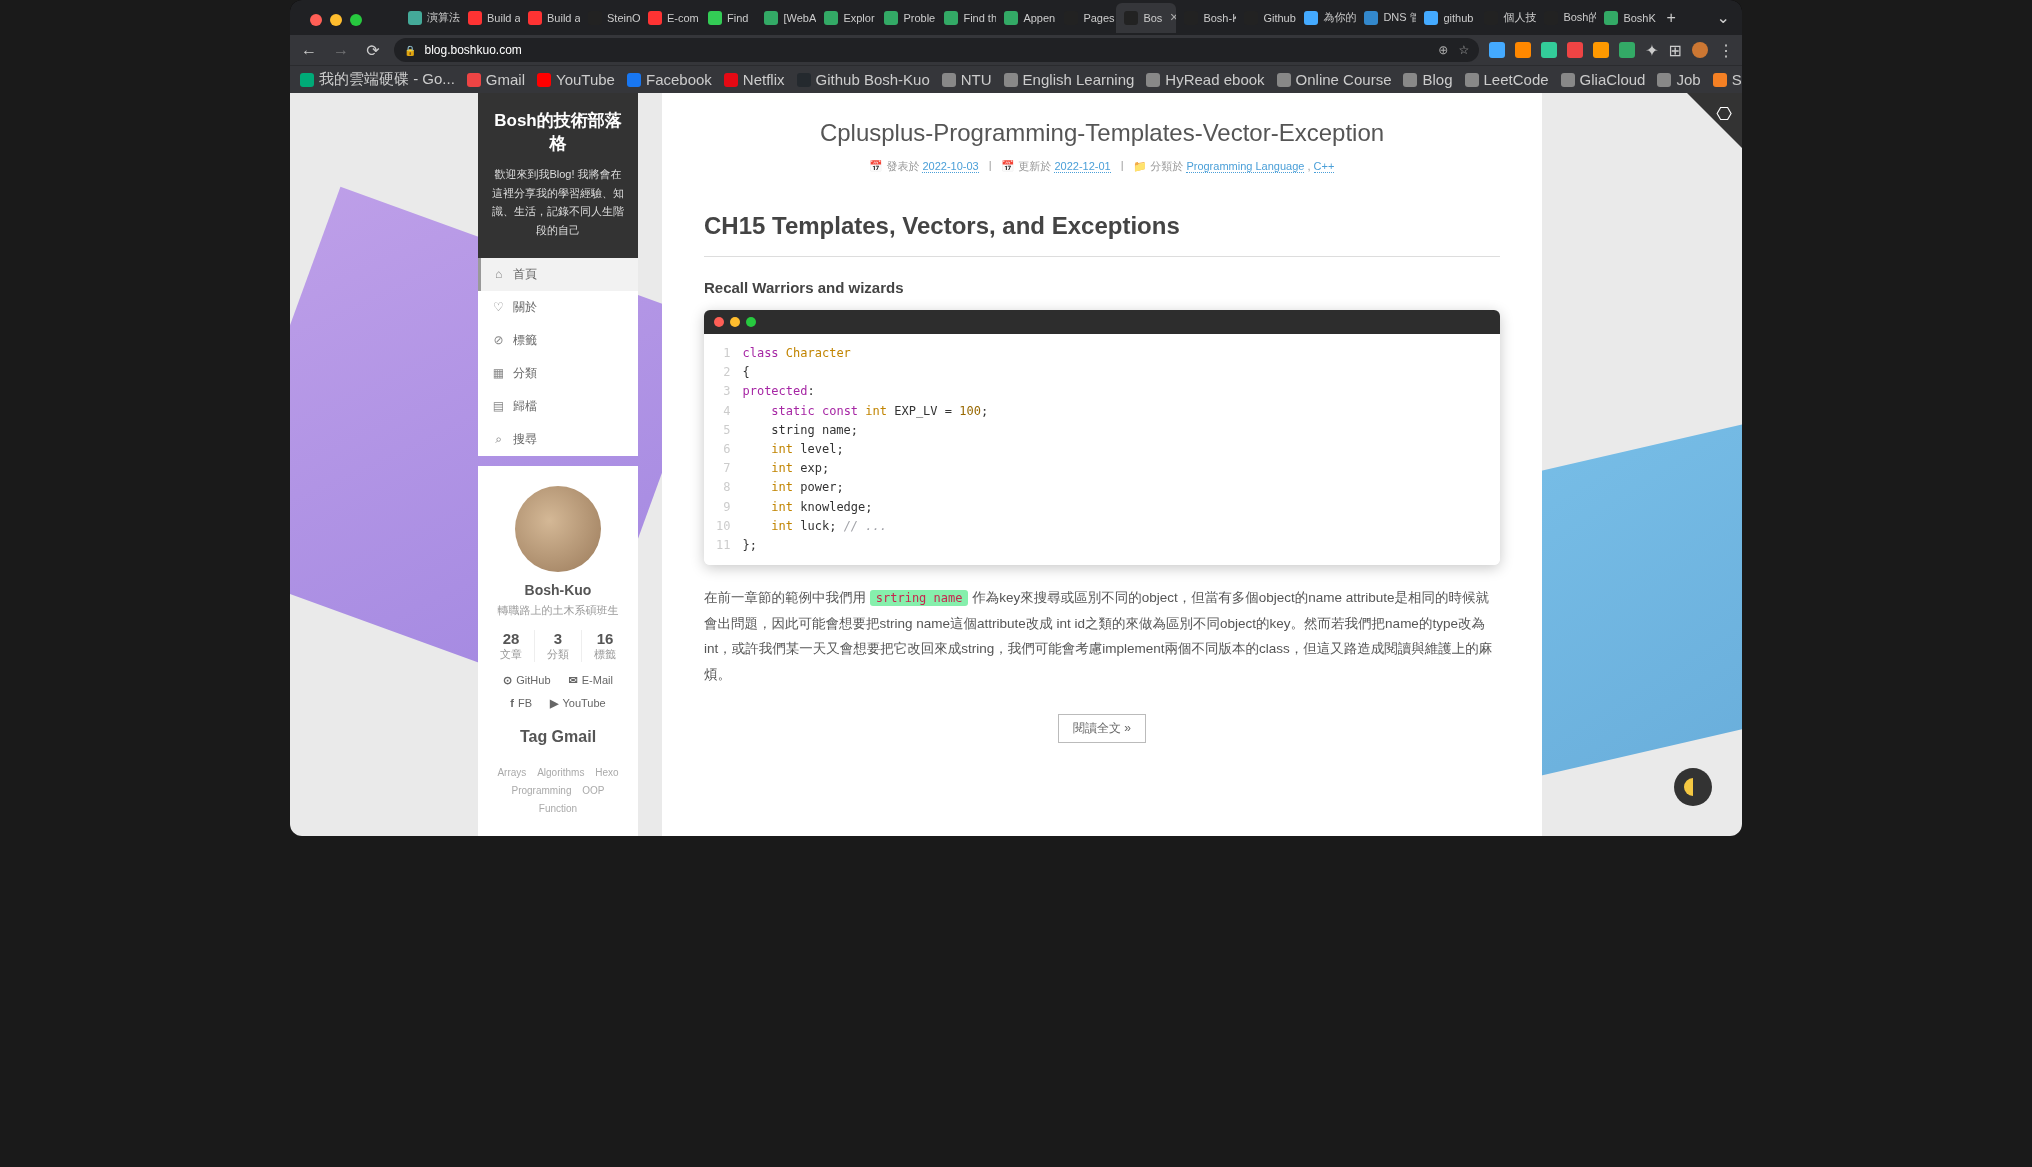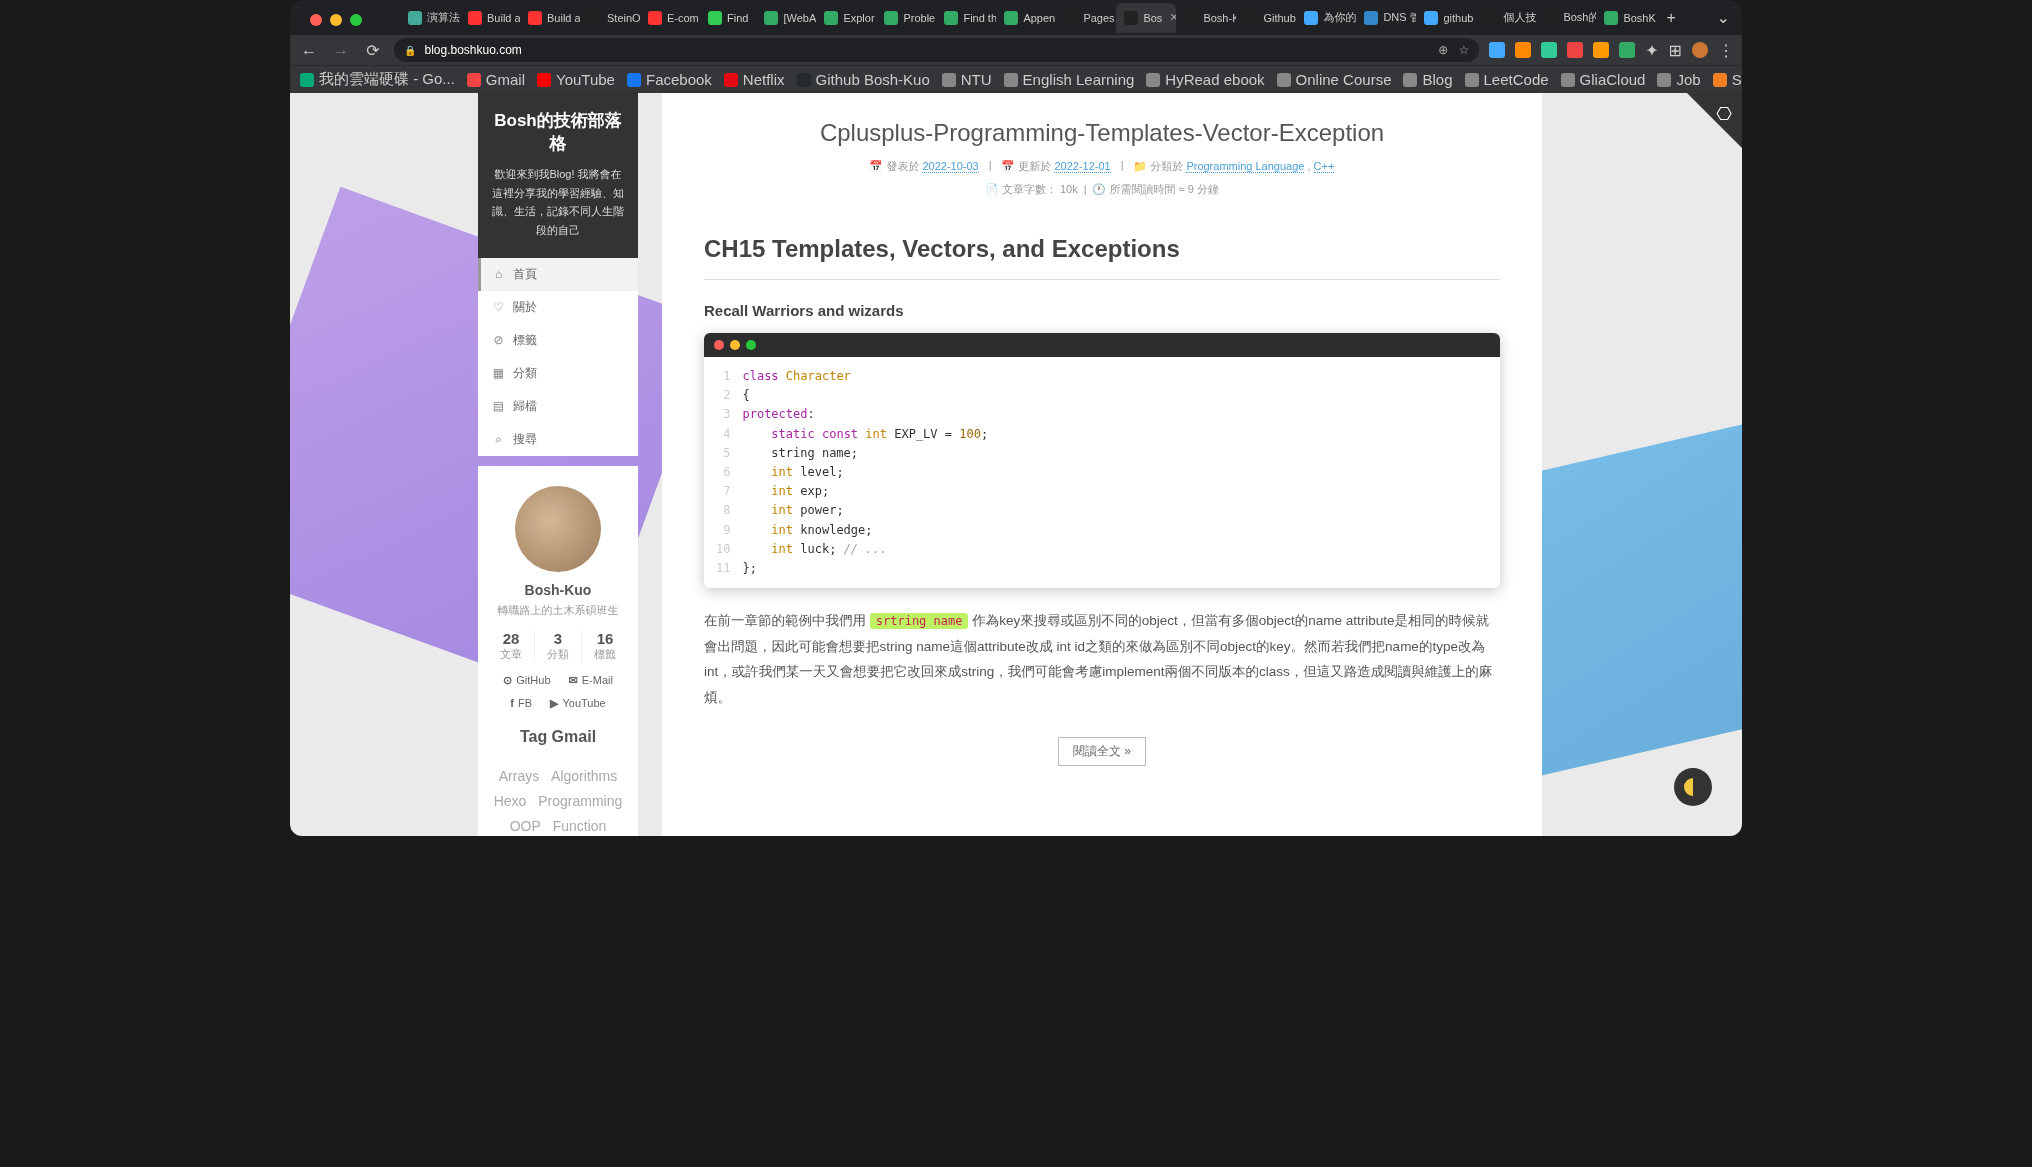--- a/index.html
+++ b/index.html
@@ -62,21 +62,21 @@
 .prof-name { font-size: 14px; font-weight: 600; color: #555; margin-bottom: 5px; }
 .prof-tag { font-size: 11px; color: #999; margin-bottom: 12px; }
 .prof-stats { display: flex; justify-content: center; gap: 0; margin-bottom: 12px; }
 .stat { flex: 1; }
 .stat + .stat { border-left: 1px solid #eee; }
 .stat-n { font-size: 15px; font-weight: 600; color: #555; }
 .stat-l { font-size: 11px; color: #999; }
 .prof-links { display: flex; flex-wrap: wrap; justify-content: center; gap: 10px 18px; font-size: 11px; color: #666; margin-bottom: 18px; }
 .prof-links span { display: flex; align-items: center; gap: 4px; }
 .tagcloud-h { font-size: 16px; font-weight: 600; color: #555; margin-bottom: 18px; }
-.tagcloud { font-size: 14px; color: #aaa; line-height: 1.8; }
+.tagcloud { font-size: 10px; color: #aaa; line-height: 1.8; }
 
 
 .main { position: absolute; left: 372px; top: 0; right: 200px; bottom: 0; background: #fff; padding: 26px 42px; overflow: hidden; }
 .post-title { text-align: center; font-size: 24px; color: #555; font-weight: 400; }
 .post-meta { text-align: center; font-size: 11px; color: #999; margin-top: 12px; display: flex; justify-content: center; gap: 10px; flex-wrap: wrap; }
 .post-meta a { color: #4a9fd8; text-decoration: none; border-bottom: 1px dotted #4a9fd8; }
 .post-meta2 { text-align: center; font-size: 11px; color: #999; margin-top: 8px; }
 
 .h1 { font-size: 24px; font-weight: 600; color: #444; margin-top: 38px; padding-bottom: 16px; border-bottom: 1px solid #ddd; }
 .h2 { font-size: 19px; font-weight: 600; color: #444; margin-top: 28px; }
@@ -84,21 +84,21 @@
 
 .codeblock { background: #fff; border-radius: 6px; box-shadow: 0 3px 14px rgba(0,0,0,.22); overflow: hidden; margin-top: 6px; }
 .codebar { background: #2d2d2d; height: 24px; display: flex; align-items: center; padding: 0 10px; gap: 6px; }
 .codebar span { width: 10px; height: 10px; border-radius: 50%; }
 .codebody { display: flex; font-family: Menlo, Consolas, monospace; font-size: 12px; padding: 10px 0; background: #fff; }
 .ln { color: #ccc; text-align: right; padding: 0 12px; user-select: none; line-height: 1.6; }
 .code { line-height: 1.6; color: #333; }
 .kw { color: #a626a4; } .ty { color: #c18401; } .cls { color: #c18401; } .num { color: #986801; } .cm { color: #a0a1a7; font-style: italic; }
 
 .para { font-size: 13.5px; line-height: 1.9; color: #555; margin-top: 20px; }
-.code-inline { background: #bef264; padding: 1px 6px; border-radius: 3px; font-family: Menlo, monospace; font-size: 12px; color: #c7254e; }
+.code-inline { background: #86efac; padding: 1px 6px; border-radius: 3px; font-family: Menlo, monospace; font-size: 12px; color: #c7254e; }
 
 .readmore { display: block; width: fit-content; margin: 26px auto 0; border: 1px solid #bbb; padding: 5px 14px; font-size: 12px; color: #666; }
 </style>
 </head>
 <body>
 
 <div class="viewport">
 
   <div class="win-dots">
     <span class="wd-r"></span>
@@ -365,25 +365,20 @@
     </div>
 
     <div class="main">
       <h1 class="post-title">Cplusplus-Programming-Templates-Vector-Exception</h1>
       <div class="post-meta">
         <span>📅 <span>發表於</span> <a>2022-10-03</a></span>
         <span>|</span>
         <span>📅 <span>更新於</span> <a>2022-12-01</a></span>
         <span>|</span>
         <span>📁 <span>分類於</span> <a>Programming Language</a> , <a>C++</a></span>
-      </div>
-      <div class="post-meta2">
-        <span>📄 <span>文章字數：</span> <span>10k</span></span>
-        &nbsp;|&nbsp;
-        <span>🕐 <span>所需閱讀時間 ≈</span> <span>9 分鐘</span></span>
       </div>
 
       <h2 class="h1">CH15 Templates, Vectors, and Exceptions</h2>
       <h4 class="h3">Recall Warriors and wizards</h4>
 
       <div class="codeblock">
         <div class="codebar">
           <span class="wd-r"></span>
             <span class="wd-y"></span>
             <span class="wd-g"></span>

